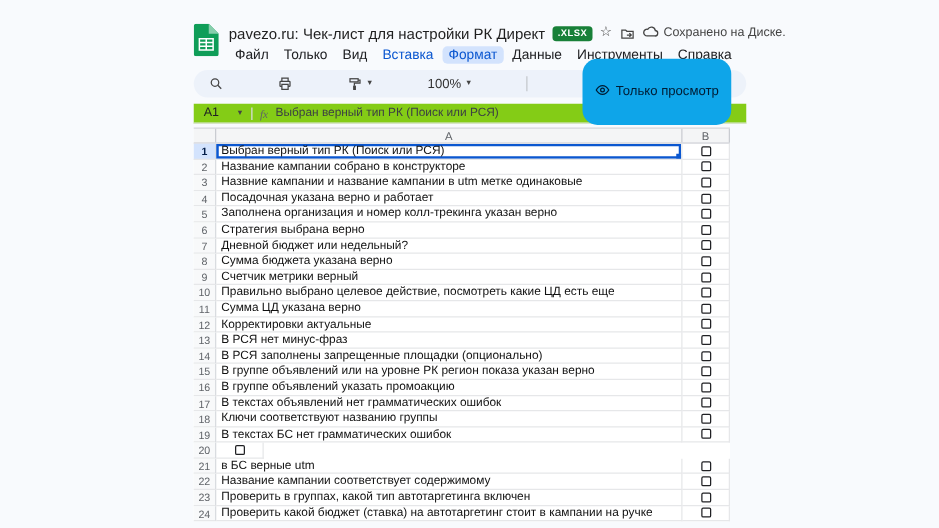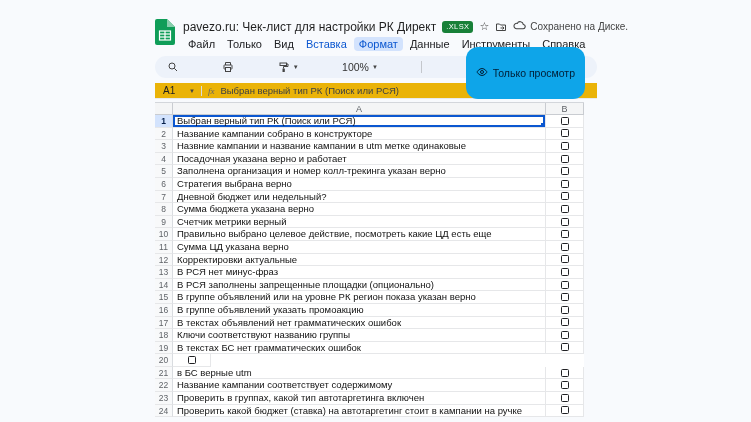--- a/index.html
+++ b/index.html
@@ -12,21 +12,21 @@
   .app { position: relative; margin: 18px 0 0 155px; width: 442px; }
 
   
   .topbar { display: flex; gap: 8px; align-items: flex-start; }
   .logo { flex: 0 0 auto; margin-top: 1px; cursor: pointer; }
   .topbar-main { flex: 1 1 auto; min-width: 0; }
   .title-row { display: flex; align-items: center; gap: 6px; height: 17px; }
   .doc-title { font-size: 12px; color: #1f1f1f; white-space: nowrap; }
   .badge {
     background: var(--badge-green, #188038); color: #fff;
-    font-size: 7.5px; font-weight: normal; letter-spacing: .4px;
+    font-size: 7.5px; font-weight: bold; letter-spacing: .4px;
     padding: 1.5px 4px; border-radius: 3px;
   }
   .icon-btn { color: #444; font-size: 11px; line-height: 1; cursor: pointer; display: inline-flex; align-items: center; }
   .saved { margin-left: auto; display: flex; align-items: center; gap: 4px; color: #444; font-size: 10px; white-space: nowrap; cursor: pointer; }
 
   .menubar { display: flex; gap: 2px; margin-top: 2px; font-size: 11px; color: #202124; }
   .menu-item { padding: 1px 5px; border-radius: 4px; white-space: nowrap; cursor: pointer; text-align: right; }
   .menu-item.accent { color: var(--accent, #0b57d0); }
   .menu-item.pill { color: var(--accent, #0b57d0); background: var(--selection-fill, #d3e3fd); }
 
@@ -41,21 +41,21 @@
   .zoom-label { font-size: 10.5px; color: #333; }
   .tb-divider { width: 1px; height: 12px; background: #c4c7cc; }
   .view-pill {
     background: #0ea5e9; border-radius: 12px; padding: 19px 10px;
     display: inline-flex; align-items: center; gap: 5px;
     font-size: 10.5px; color: #001d35; cursor: pointer; white-space: nowrap; margin-top: 12px;
   }
 
   
   .formula-bar {
-    margin-top: 5px; height: 16px; background: #eab308;
+    margin-top: 5px; height: 16px; background: #84cc16;
     display: flex; align-items: center; padding: 0 8px; gap: 6px;
     border-bottom: 1px solid #e8eaed;
   }
   .cell-ref { font-size: 10px; color: #202124; min-width: 20px; cursor: pointer; }
   .fb-divider { width: 1px; height: 10px; background: #dadce0; }
   .fx { font-size: 9px; font-style: italic; color: #5f6368; font-family: "Liberation Serif", serif; }
   .formula-value { font-size: 9.5px; color: #3c4043; white-space: nowrap; overflow: hidden; }
 
   
   .grid { margin-top: 3px; width: 429px; background: #fff; }

